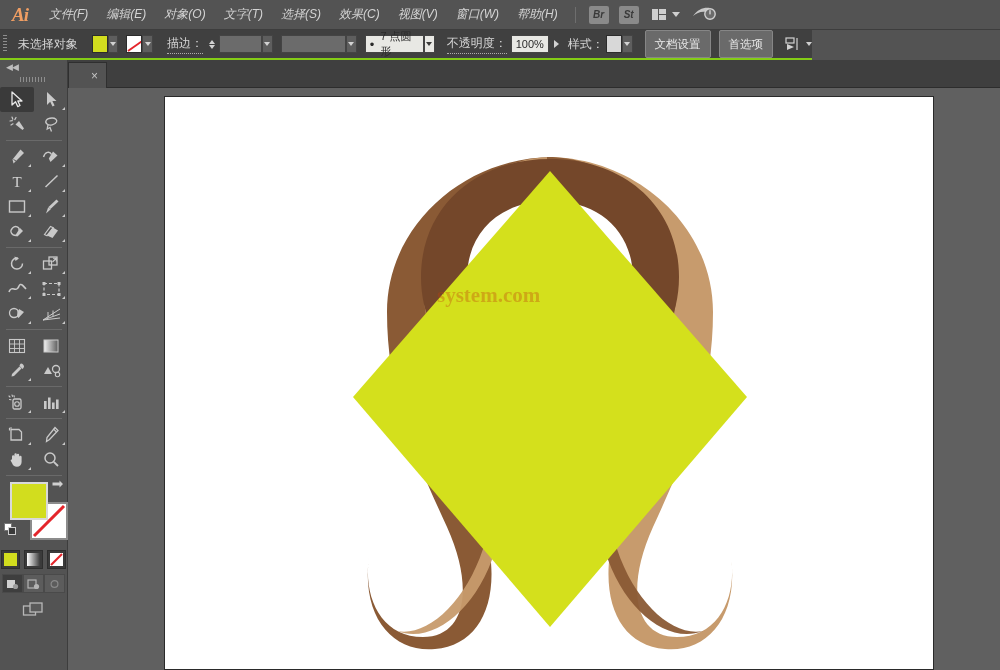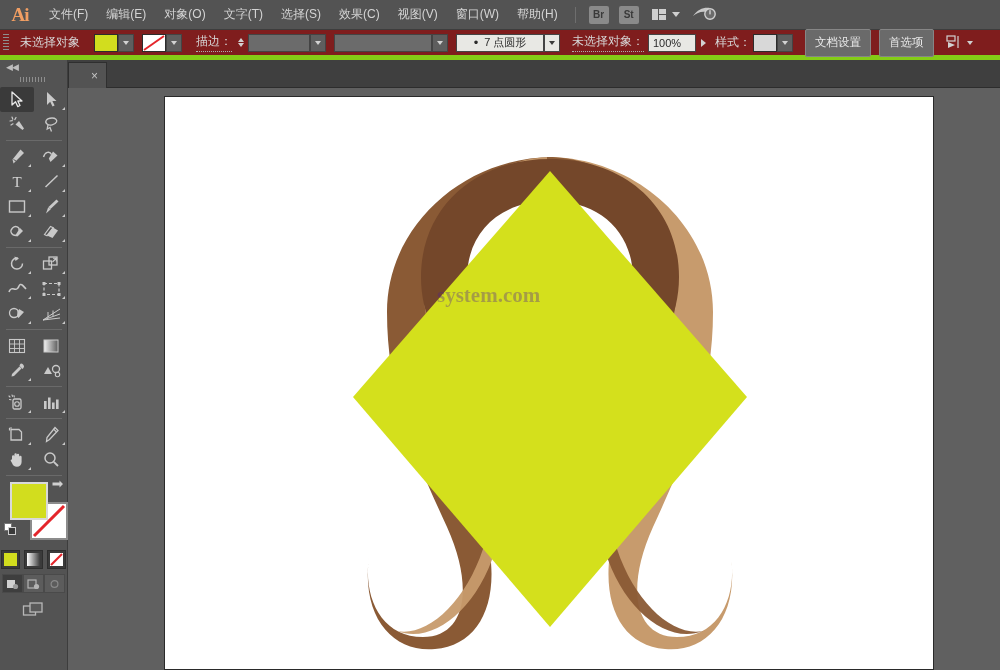--- a/index.html
+++ b/index.html
@@ -10,20 +10,21 @@
     font-family: "Liberation Sans", "DejaVu Sans", sans-serif;
     -webkit-font-smoothing: antialiased;
   }
 
   
   #menubar {
     position: absolute; left: 0; top: 0; width: 1000px; height: 30px;
     background: #535353;
     display: flex; align-items: center;
     border-bottom: 1px solid #3d3d3d;
+    font-style: italic;
   }
   #ai-logo {
     width: 40px; text-align: center;
     color: #f09e63; font-size: 19px; font-weight: bold;
     font-family: "Liberation Serif", serif;
     letter-spacing: -1px;
   }
   .menu-item {
     color: #d4d4d4; font-size: 12px;
     padding: 4px 9px; white-space: nowrap; cursor: default;
@@ -40,24 +41,24 @@
   .layout-icon i { display:block; background:#cfcfcf; }
   .chev {
     width: 0; height: 0; margin-left: 6px;
     border-left: 4px solid transparent; border-right: 4px solid transparent;
     border-top: 5px solid #cfcfcf;
   }
   #power-icon { margin-left: 12px; color: #c8c8c8; }
 
   
   #controlbar {
-    position: absolute; left: 0; top: 30px; width: 1000px; height: 30px;
-    background: #7f1d1d;
+    position: absolute; left: 0; top: 30px; width: 812px; height: 30px;
+    background: #404040;
     display: flex; align-items: center;
-    border-bottom: 5px solid #84cc16;
+    border-bottom: 2px solid #84cc16;
   }
   .grip {
     width: 6px; height: 18px; margin: 0 5px 0 3px;
     background-image: repeating-linear-gradient(to bottom, #8e8e8e 0 1px, transparent 1px 3px);
   }
   .cb-label { color: #d6d6d6; font-size: 12px; white-space: nowrap; }
   .cb-label.dotted { border-bottom: 1px dotted #b0b0b0; padding-bottom: 1px; }
   .swatch-box {
     width: 24px; height: 18px; border: 1px solid #2c2c2c;
   }
@@ -190,21 +191,21 @@
     position: absolute; left: 228px; top: 190px;
     pointer-events: none; user-select: none;
     opacity: .34;
   }
   #wm-main {
     color: #ffffff; font-size: 52px; font-weight: normal;
     font-family: "Liberation Serif", serif; letter-spacing: 3px;
     line-height: 1;
   }
   #wm-sub {
-    color: #4c1d95; font-size: 21px; font-weight: bold;
+    color: #c2410c; font-size: 21px; font-weight: bold;
     font-family: "Liberation Serif", serif; letter-spacing: 0px;
     margin-left: 44px; margin-top: -4px;
   }
 </style>
 </head>
 <body>
 
 <div id="menubar">
   <div id="ai-logo">Ai</div>
   <div class="menu-item">文件(F)</div>
@@ -270,21 +271,21 @@
     </div>
 
   <div class="field light" style="width:88px;margin-left:8px;justify-content:center;gap:6px;">
     <span style="font-size:13px;line-height:1;">•</span>
     <span>7 点圆形</span>
   </div>
   <div class="mini-drop" style="background:#e8e8e4;">
     <span class="tri-down" style="border-top-color:#3a3a3a;"></span>
   </div>
 
-  <div class="cb-label dotted" style="margin-left:12px;">未选择对象：</div>
+  <div class="cb-label dotted" style="margin-left:12px;">不透明度：</div>
   <div class="field light" style="width:48px;margin-left:4px;">100%</div>
   <div class="arrow-right"></div>
 
   <div class="cb-label" style="margin-left:4px;font-family:Liberation Mono, monospace;">样式：</div>
   <div class="swatch-box" id="cb-style" style="margin-left:2px;background:#d8d8d8;"></div>
   <div class="mini-drop">
       <span class="tri-down"></span>
     </div>
 
   <div class="cb-btn" style="margin-left:12px;">文档设置</div>

